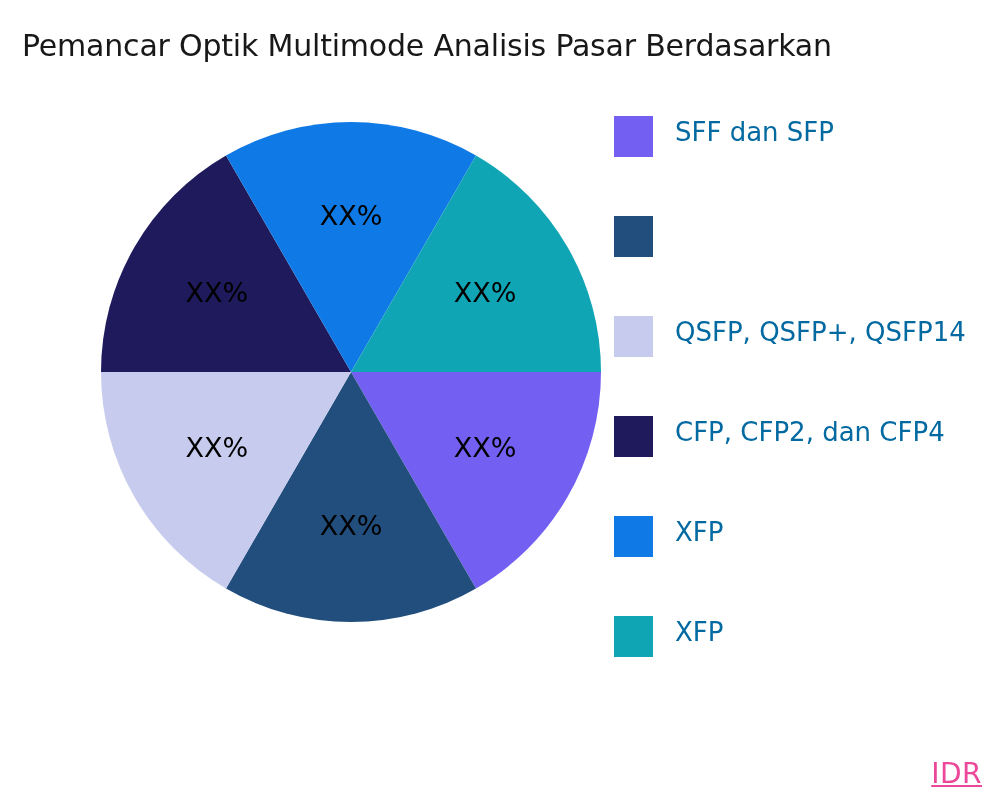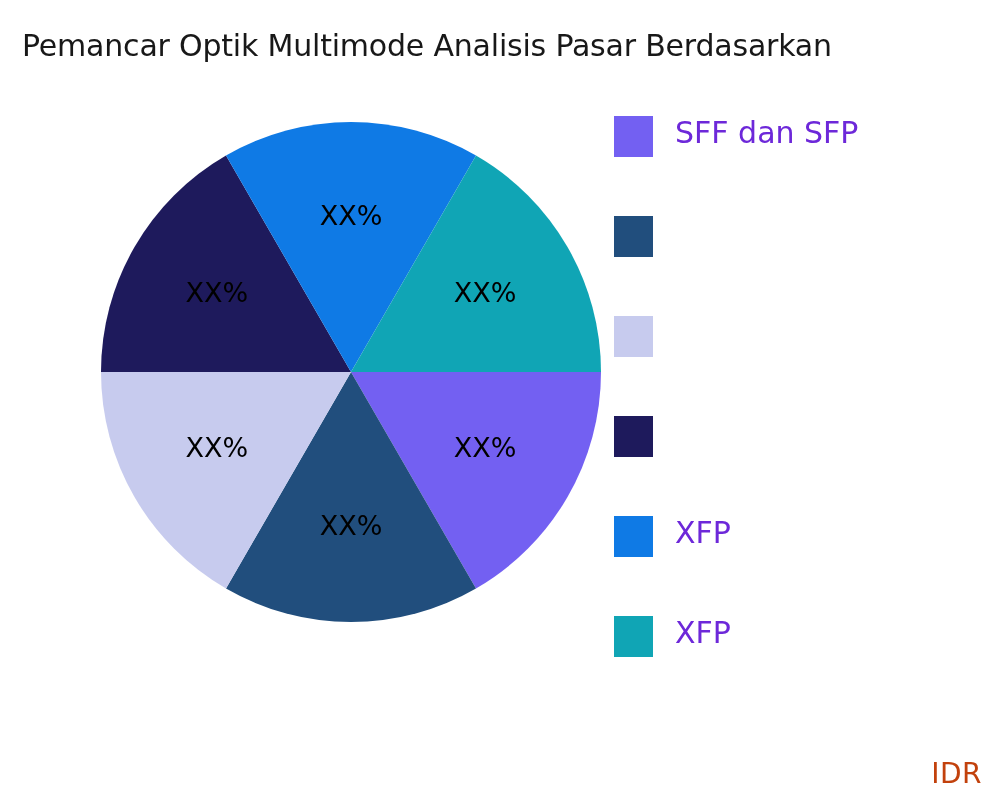--- a/index.html
+++ b/index.html
@@ -62,33 +62,34 @@
     align-items: flex-start;
   }
   .legend-swatch {
     width: 39px;
     height: 41px;
     flex: 0 0 39px;
     margin-top: 4px;
   }
   .legend-label {
     margin-left: 22px;
-    font-size: 30px;
+    font-size: 26px;
     line-height: 41px;
     white-space: nowrap;
-    color: #6d28d9;
+    color: #0369a1;
   }
 
   #currency-note {
     position: absolute;
     right: 18px;
     bottom: 10px;
     font-size: 28px;
-    color: #c2410c;
+    color: #ec4899;
     letter-spacing: 0.5px;
+    text-decoration: underline;
   }
 </style>
 </head>
 <body>
 
 <div id="chart-title">Pemancar Optik Multimode Analisis Pasar Berdasarkan </div>
 
 <div id="pie-wrap">
   <svg id="pie-svg" viewBox="0 0 500 502">
     <g id="pie-slices">
@@ -113,23 +114,25 @@
 <div id="legend">
   <div class="legend-row">
     <span class="legend-swatch" style="background: rgb(115, 96, 242);"></span>
     <span class="legend-label">SFF dan SFP</span>
   </div>
   <div class="legend-row">
     <span class="legend-swatch" style="background: rgb(33, 78, 125);"></span>
   </div>
   <div class="legend-row">
     <span class="legend-swatch" style="background: rgb(199, 203, 238);"></span>
+    <span class="legend-label">QSFP, QSFP+, QSFP14</span>
   </div>
   <div class="legend-row">
     <span class="legend-swatch" style="background: rgb(30, 26, 92);"></span>
+    <span class="legend-label">CFP, CFP2, dan CFP4</span>
   </div>
   <div class="legend-row">
     <span class="legend-swatch" style="background: rgb(15, 122, 229);"></span>
     <span class="legend-label">XFP</span>
   </div>
   <div class="legend-row">
     <span class="legend-swatch" style="background: rgb(16, 165, 181);"></span>
     <span class="legend-label">XFP</span>
   </div>
 </div>

